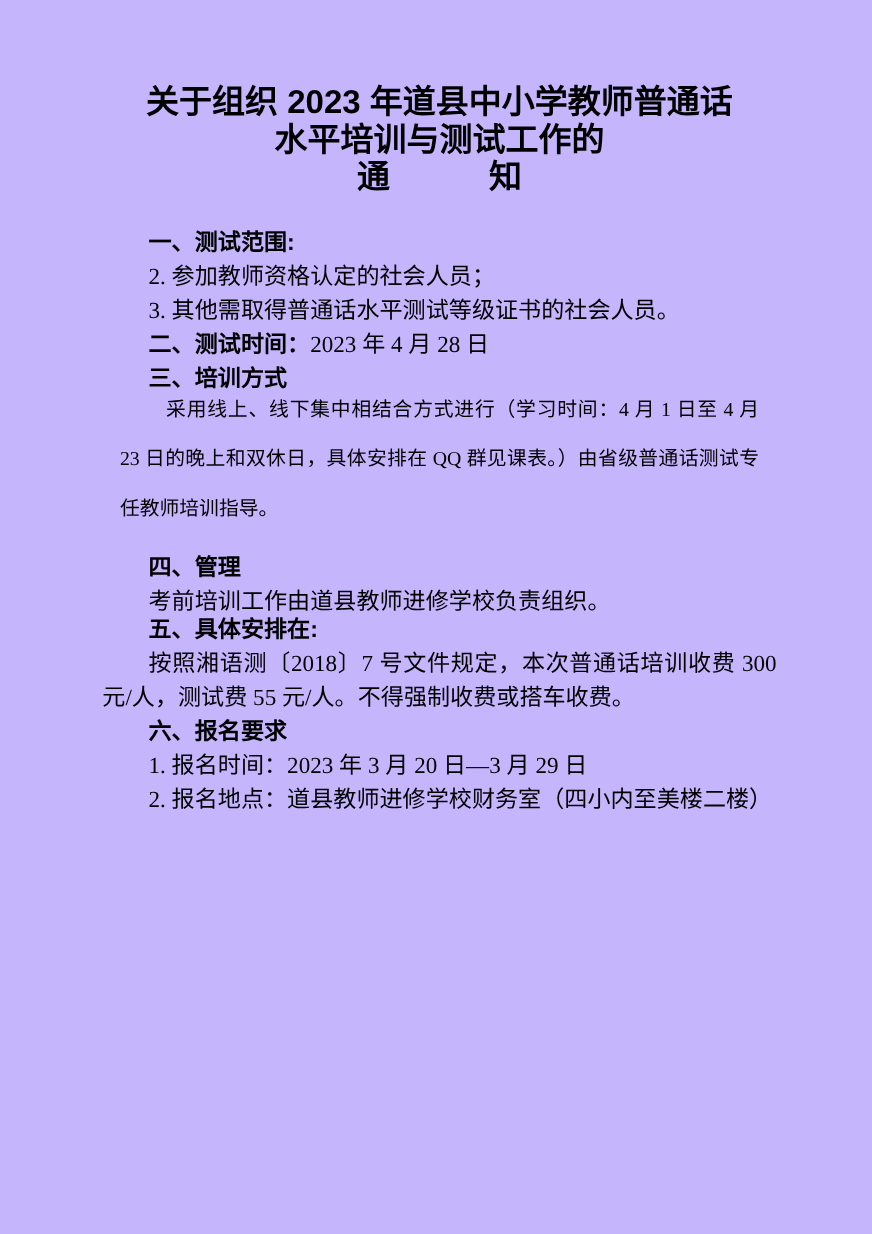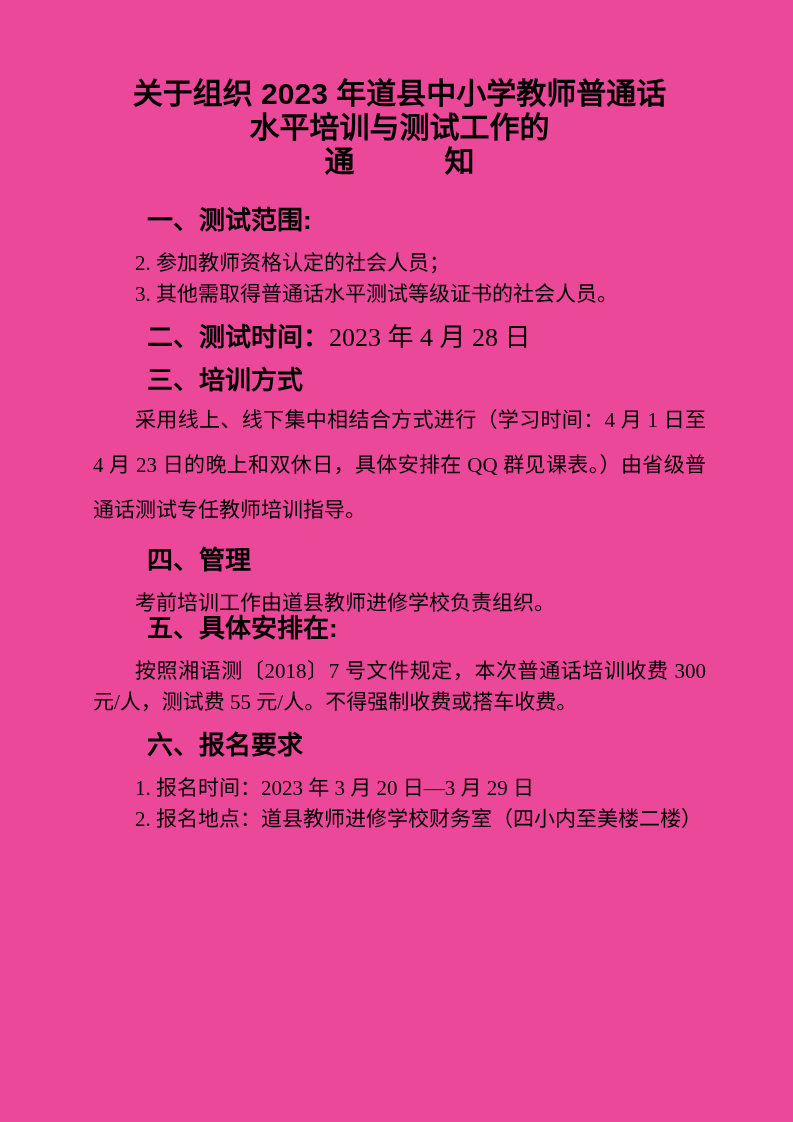--- a/index.html
+++ b/index.html
@@ -6,21 +6,21 @@
     margin: 0;
     padding: 0;
     background: #ffffff;
   }
   .page {
     position: relative;
     width: 793px;
     height: 1122px;
     box-sizing: border-box;
     padding: 77px 87px 0 93px;
-    background: #ec4899;
+    background: #c4b5fd;
     color: #000000;
     overflow: hidden;
     font-family: "Liberation Serif", "DejaVu Serif", serif;
   }
   .doc-title {
     margin: 0 0 26px 0;
     font-family: "Liberation Sans", "DejaVu Sans", sans-serif;
     font-weight: 700;
     font-size: 30px;
     line-height: 34px;
@@ -29,24 +29,24 @@
   }
   .doc-title .title-line { display: block; }
   .intro-para {
     margin: 0;
     font-size: 21px;
     line-height: 32.5px;
     text-align: justify;
     text-indent: 42px;
   }
   .sec-heading {
-    margin: 12px;
+    margin: 0;
     font-family: "Liberation Sans", "DejaVu Sans", sans-serif;
     font-weight: 700;
-    font-size: 26px;
+    font-size: 21px;
     line-height: 31px;
     text-indent: 42px;
     white-space: nowrap;
   }
   .sec-heading .heading-value {
     font-family: "Liberation Serif", "DejaVu Serif", serif;
     font-weight: 400;
   }
   .item-line {
     margin: 0;
@@ -56,22 +56,22 @@
     white-space: nowrap;
   }
   .para {
     margin: 0;
     font-size: 21px;
     line-height: 31px;
     text-indent: 42px;
     text-align: justify;
   }
   .para-wide {
-    margin: 0;
-    font-size: 21px;
+    margin: 16px;
+    font-size: 18px;
     line-height: 45px;
     text-indent: 42px;
     text-align: justify;
   }
   .mt-neg10 { margin-top: -10px; }
   .mt-5     { margin-top: 5px; }
   .mt-neg6  { margin-top: -6px; }
   .contact-block { margin-top: 2px; }
   .contact-line {
     margin: 0;

